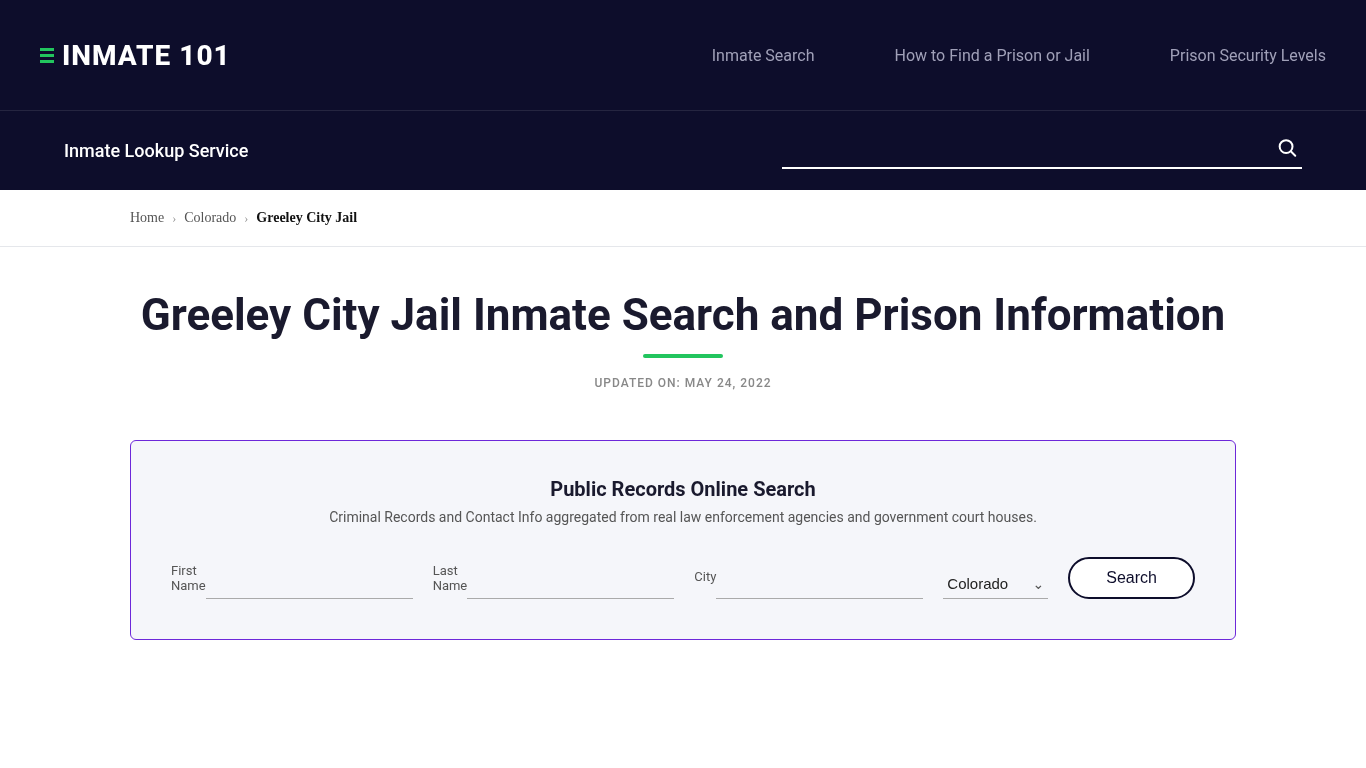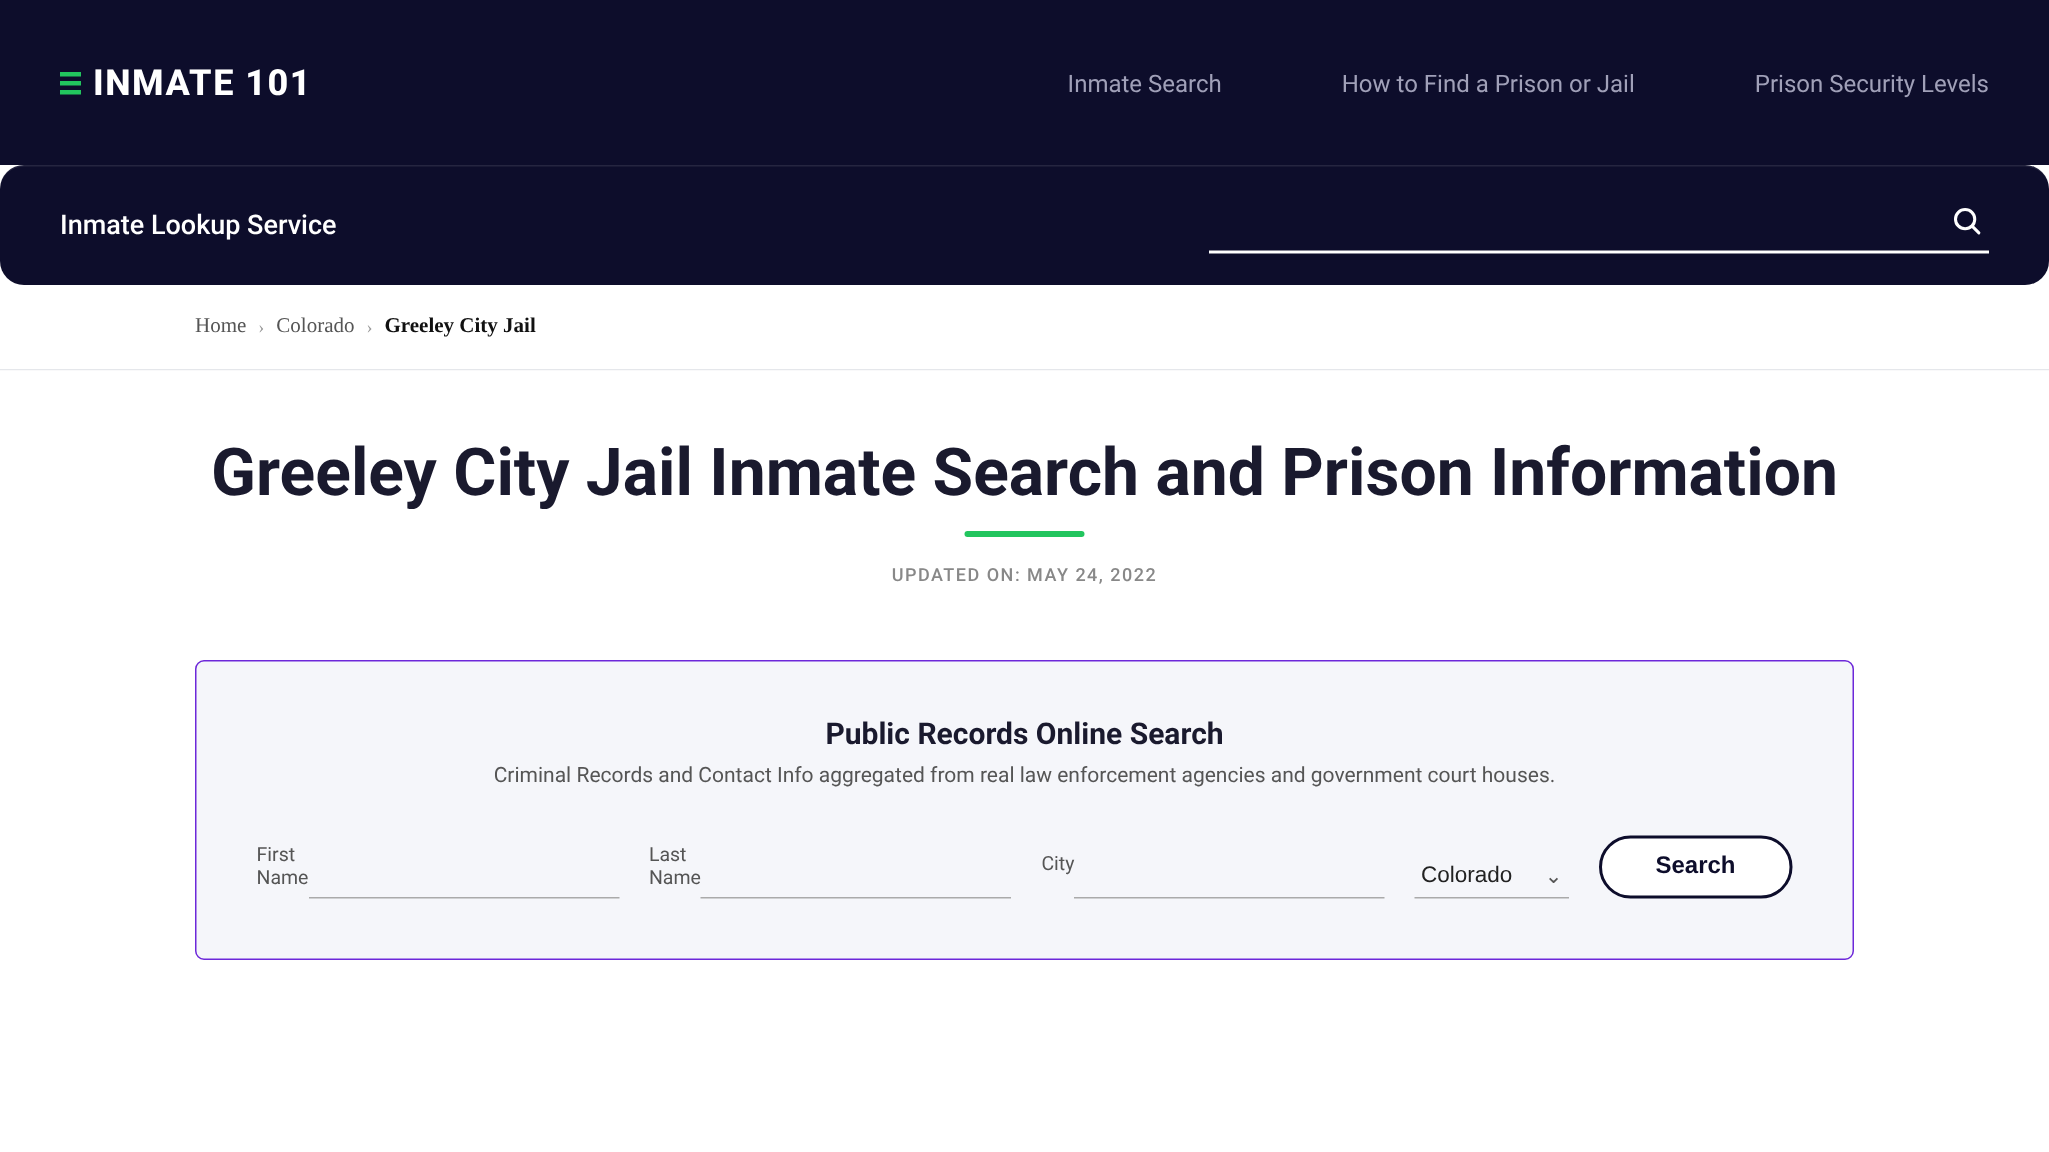--- a/index.html
+++ b/index.html
@@ -37,21 +37,21 @@
       gap: 3px;
     }
 
     .logo-bar {
       width: 14px;
       height: 3px;
       background: #22c55e;
     }
 
     .logo-text {
-      font-size: 24px;
+      font-size: 28px;
       font-weight: 800;
       color: #ffffff;
       letter-spacing: 1px;
     }
 
     .nav {
       display: flex;
       align-items: center;
       gap: 80px;
     }
@@ -62,26 +62,25 @@
       font-size: 16px;
       font-weight: 400;
       cursor: pointer;
       white-space: nowrap;
     }
 
     
     .search-bar-section {
       background: #0d0d2b;
       border-top: 1px solid rgba(255,255,255,0.1);
-      padding: 0 40px;
+      padding: 0 64px;
       height: 80px;
       display: flex;
       align-items: center;
       gap: 40px;
-      border-radius: 16px;
     }
 
     .search-label {
       color: #ffffff;
       font-size: 18px;
       font-weight: 500;
       white-space: nowrap;
     }
 
     .search-input-wrapper {
@@ -263,21 +262,21 @@
       pointer-events: none;
       color: #555;
       font-size: 14px;
     }
 
     .search-btn {
       background: #fff;
       border: 2px solid #0d0d2b;
       color: #0d0d2b;
       font-size: 16px;
-      font-weight: 700;
+      font-weight: 400;
       padding: 10px 36px;
       border-radius: 30px;
       cursor: pointer;
       white-space: nowrap;
       transition: background 0.2s, color 0.2s;
     }
   </style>
 </head>
 <body>
 

